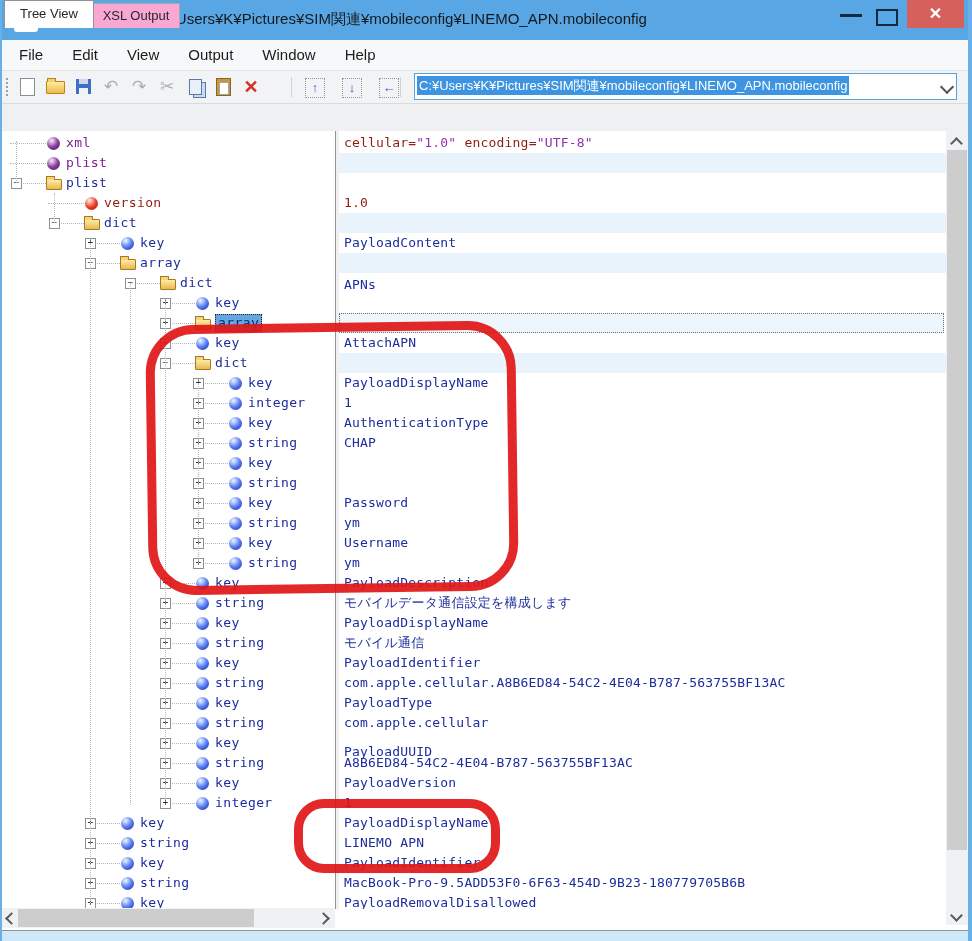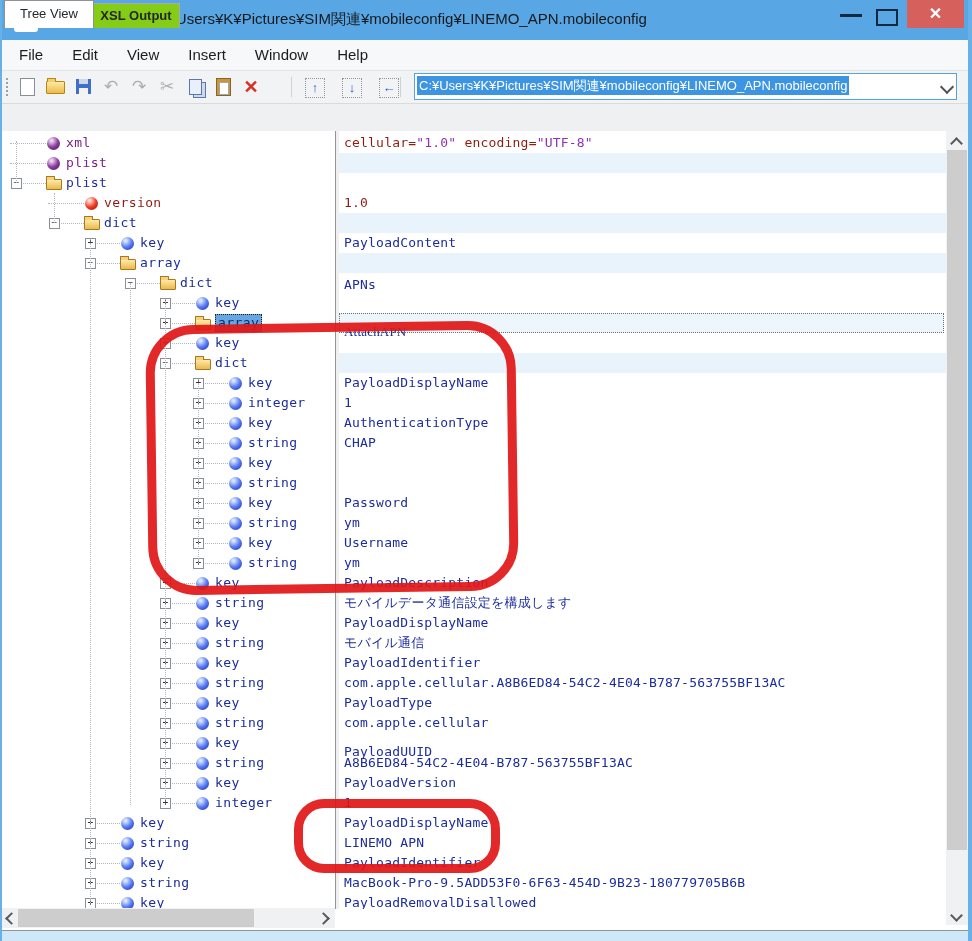--- a/index.html
+++ b/index.html
@@ -45,22 +45,22 @@
   #combo{left:412px;top:73px;width:541px;height:25px;background:#fff;border:1px solid #56a1e0;}
   #combo-text{position:absolute;left:2px;top:2px;height:19px;line-height:19px;background:#3d94e0;color:#fff;
               font-size:13px;padding:0 2px;white-space:nowrap;overflow:hidden;max-width:510px;}
   #combo-arrow{position:absolute;right:4px;top:8px;width:8px;height:8px;border-right:2px solid #4b5158;
                border-bottom:2px solid #4b5158;transform:rotate(45deg);}
   
   #tabbar{left:0;top:104px;width:972px;height:27px;background:#eef0f1;border-bottom:1px solid #b9bcbe;}
   .tab{position:absolute;font-size:13px;color:#24282c;text-align:center;}
   #tab-tree{left:2px;top:0px;width:88px;height:27px;background:#fff;border:1px solid #8e9296;border-bottom:0;
             line-height:26px;z-index:2;}
-  #tab-xsl{left:90px;top:3px;width:86px;height:24px;background:#84cc16;border:1px solid #a6aaad;border-bottom:0;
-           line-height:23px;font-weight:bold;}
+  #tab-xsl{left:90px;top:3px;width:86px;height:24px;background:#f9a8d4;border:1px solid #a6aaad;border-bottom:0;
+           line-height:23px;}
   
   #content{left:0;top:131px;width:972px;height:798px;background:#fff;}
   #treepane{left:0;top:0;width:333px;height:778px;background:#fff;overflow:hidden;}
   #divider{left:333px;top:0;width:3px;height:778px;background:#f0f0f0;border-left:1px solid #8f9598;}
   #valuepane{left:337px;top:0;width:607px;height:778px;background:#fff;overflow:hidden;}
   
   #vscroll{left:944px;top:0;width:22px;height:794px;background:#f0f1f2;}
   #vthumb{left:1px;top:19px;width:20px;height:700px;background:#cdcdcd;}
   #hscroll{left:0;top:777px;width:333px;height:20px;background:#f0f1f2;}
   #hthumb{left:16px;top:1px;width:236px;height:18px;background:#cdcdcd;}
@@ -100,21 +100,21 @@
 
 <div id="win">
 
   <div class="abs" id="titlebar"></div>
   <div class="abs" id="appicon">X</div>
   <div class="abs" id="title">XML Notepad - C:¥Users¥K¥Pictures¥SIM関連¥mobileconfig¥LINEMO_APN.mobileconfig</div>
   <div class="abs" id="btn-min"></div>
   <div class="abs" id="btn-max"></div>
   <div class="abs" id="btn-close">✕</div>
 
-  <div class="abs" id="menubar"><div class="menuitem">File</div><div class="menuitem">Edit</div><div class="menuitem">View</div><div class="menuitem">Insert</div><div class="menuitem">Window</div><div class="menuitem">Help</div></div>
+  <div class="abs" id="menubar"><div class="menuitem">File</div><div class="menuitem">Edit</div><div class="menuitem">View</div><div class="menuitem">Output</div><div class="menuitem">Window</div><div class="menuitem">Help</div></div>
 
   <div class="abs" id="toolbar"></div>
   <div class="abs" id="grip"></div>
   <div class="abs" id="toolbtns">
       <div class="abs tbtn" style="left: 12px;">
         <div class="page"></div>
       </div>
       <div class="abs tbtn" style="left: 40px;">
         <div class="folder-ic"></div>
       </div>
@@ -160,21 +160,21 @@
         <div class="vrow" style="top: 2px;"><span class="vtext c-el"><span class="c-maroon">cellular=</span><span class="c-purple">"1.0"</span><span class="c-maroon"> encoding=</span><span class="c-purple">"UTF-8"</span></span></div>
         <div class="vrow vcontainer" style="top: 22px;"><span class="vtext c-el"></span></div>
         <div class="vrow" style="top: 42px;"><span class="vtext c-el"></span></div>
         <div class="vrow" style="top: 62px;"><span class="vtext c-maroon">1.0</span></div>
         <div class="vrow vcontainer" style="top: 82px;"><span class="vtext c-el"></span></div>
         <div class="vrow" style="top: 102px;"><span class="vtext c-el">PayloadContent</span></div>
         <div class="vrow vcontainer" style="top: 122px;"><span class="vtext c-el"></span></div>
         <div class="vrow" style="top: 142px;"><span class="vtext c-el"></span></div>
         <div class="vrow" style="top: 144px;"><span class="vtext c-el">APNs</span></div>
         <div class="vrow vfocus" style="top: 182px;"><span class="vtext c-el"></span></div>
-        <div class="vrow" style="top: 191px; font-family: Liberation Serif, serif;"><span class="vtext c-el">AttachAPN</span></div>
+        <div class="vrow" style="top: 202px;"><span class="vtext c-el">AttachAPN</span></div>
         <div class="vrow vcontainer" style="top: 222px;"><span class="vtext c-el"></span></div>
         <div class="vrow" style="top: 242px;"><span class="vtext c-el">PayloadDisplayName</span></div>
         <div class="vrow" style="top: 262px;"><span class="vtext c-el">1</span></div>
         <div class="vrow" style="top: 282px;"><span class="vtext c-el">AuthenticationType</span></div>
         <div class="vrow" style="top: 302px;"><span class="vtext c-el">CHAP</span></div>
         <div class="vrow" style="top: 362px;"><span class="vtext c-el">Password</span></div>
         <div class="vrow" style="top: 382px;"><span class="vtext c-el">ym</span></div>
         <div class="vrow" style="top: 402px;"><span class="vtext c-el">Username</span></div>
         <div class="vrow" style="top: 422px;"><span class="vtext c-el">ym</span></div>
         <div class="vrow" style="top: 442px;"><span class="vtext c-el">PayloadDescription</span></div>

